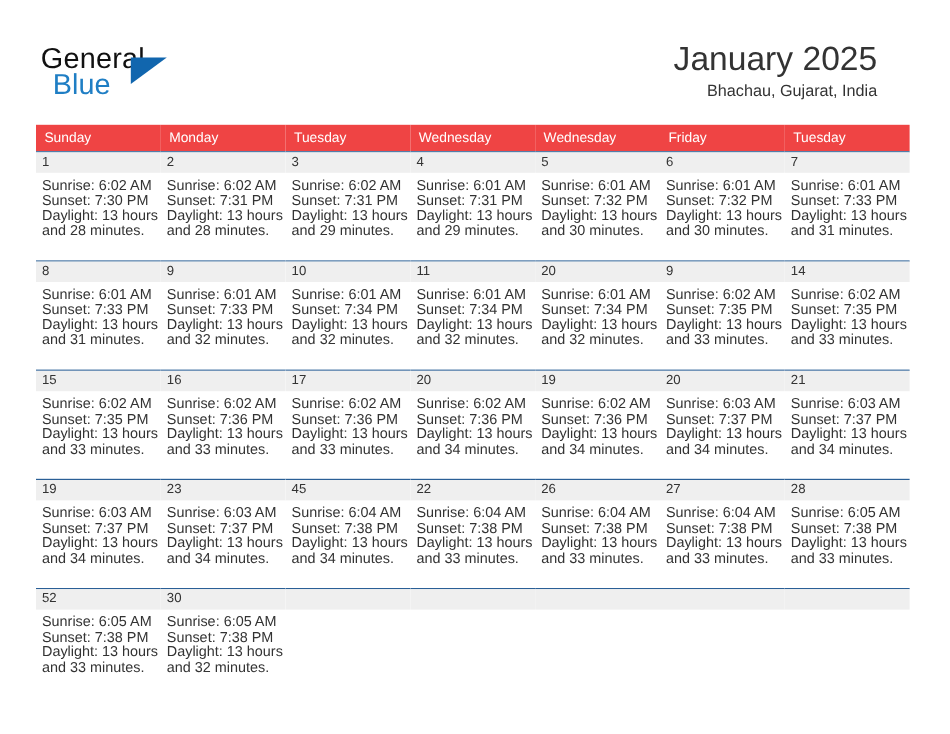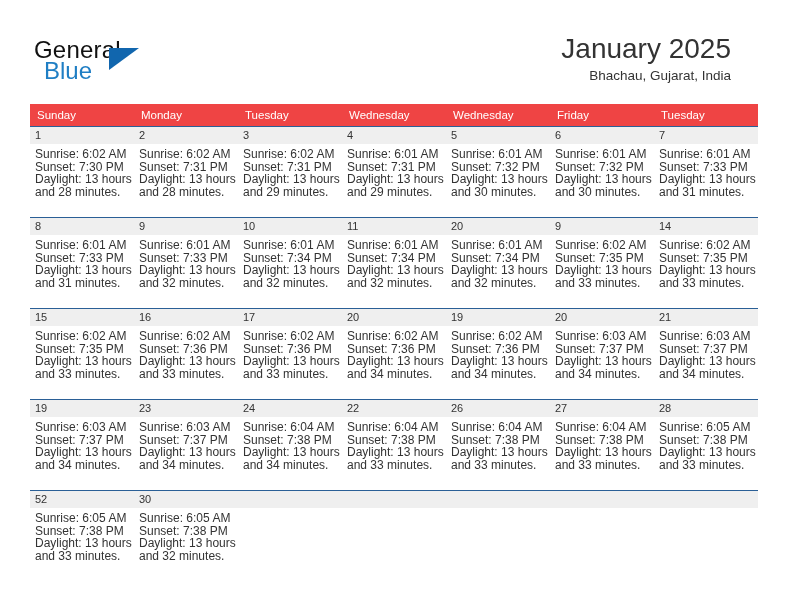--- a/index.html
+++ b/index.html
@@ -455,21 +455,21 @@
             <div class="details">
               <div>Sunrise: 6:03 AM</div>
               <div>Sunset: 7:37 PM</div>
               <div>Daylight: 13 hours</div>
               <div>and 34 minutes.</div>
             </div>
           </div>
         </td>
         <td>
           <div class="cell">
-            <div class="datebar">24</div>
+            <div class="datebar">45</div>
             <div class="details">
               <div>Sunrise: 6:04 AM</div>
               <div>Sunset: 7:38 PM</div>
               <div>Daylight: 13 hours</div>
               <div>and 34 minutes.</div>
             </div>
           </div>
         </td>
         <td>
           <div class="cell">

